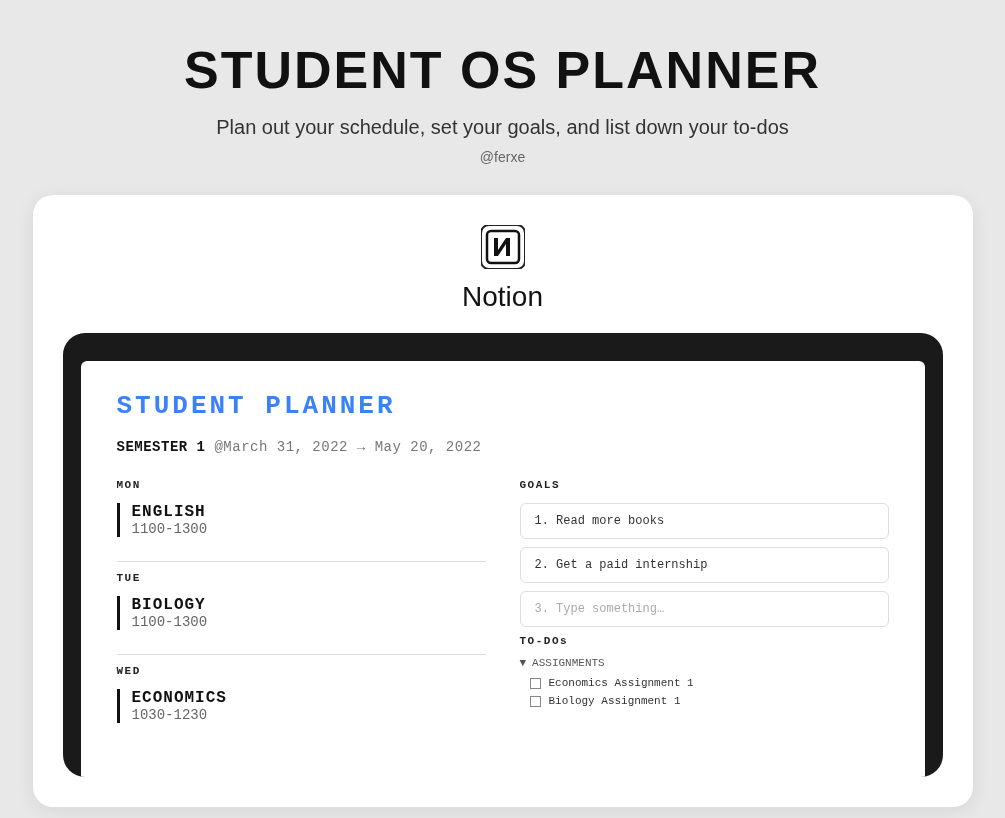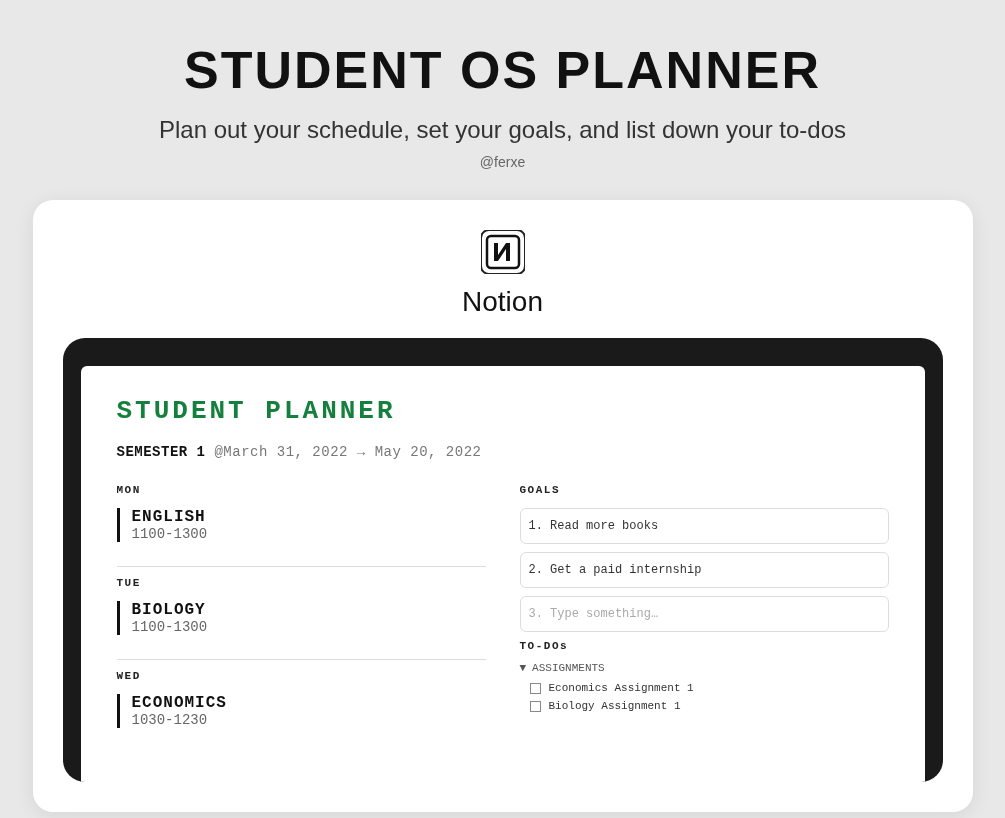--- a/index.html
+++ b/index.html
@@ -18,21 +18,21 @@
       font-size: 52px;
       font-weight: 900;
       color: #111;
       text-align: center;
       letter-spacing: 2px;
       margin-bottom: 16px;
       font-family: 'Arial Black', 'Arial', sans-serif;
     }
 
     .page-subtitle {
-      font-size: 24px;
+      font-size: 20px;
       color: #333;
       text-align: right;
       margin-bottom: 10px;
     }
 
     .page-handle {
       font-size: 14px;
       color: #666;
       text-align: center;
       margin-bottom: 30px;
@@ -81,21 +81,21 @@
       border-radius: 6px 6px 0 0;
       padding: 30px 36px;
       font-family: 'Courier New', Courier, monospace;
       overflow: hidden;
     }
 
     .planner-title {
       font-size: 26px;
       font-weight: 700;
       letter-spacing: 3px;
-      color: #15803d;
+      color: #3b82f6;
       margin-bottom: 18px;
       font-family: 'Courier New', Courier, monospace;
     }
 
     .semester-row {
       font-size: 14px;
       color: #555;
       margin-bottom: 24px;
       letter-spacing: 0.5px;
     }
@@ -146,21 +146,21 @@
 
     .day-divider {
       border: none;
       border-top: 1px solid #ddd;
       margin-bottom: 10px;
     }
 
     .goal-card {
       border: 1px solid #ddd;
       border-radius: 6px;
-      padding: 10px 8px;
+      padding: 10px 14px;
       font-size: 12px;
       color: #333;
       margin-bottom: 8px;
       font-family: 'Courier New', Courier, monospace;
       background: #fff;
     }
 
     .goal-card.placeholder {
       color: #aaa;
     }

